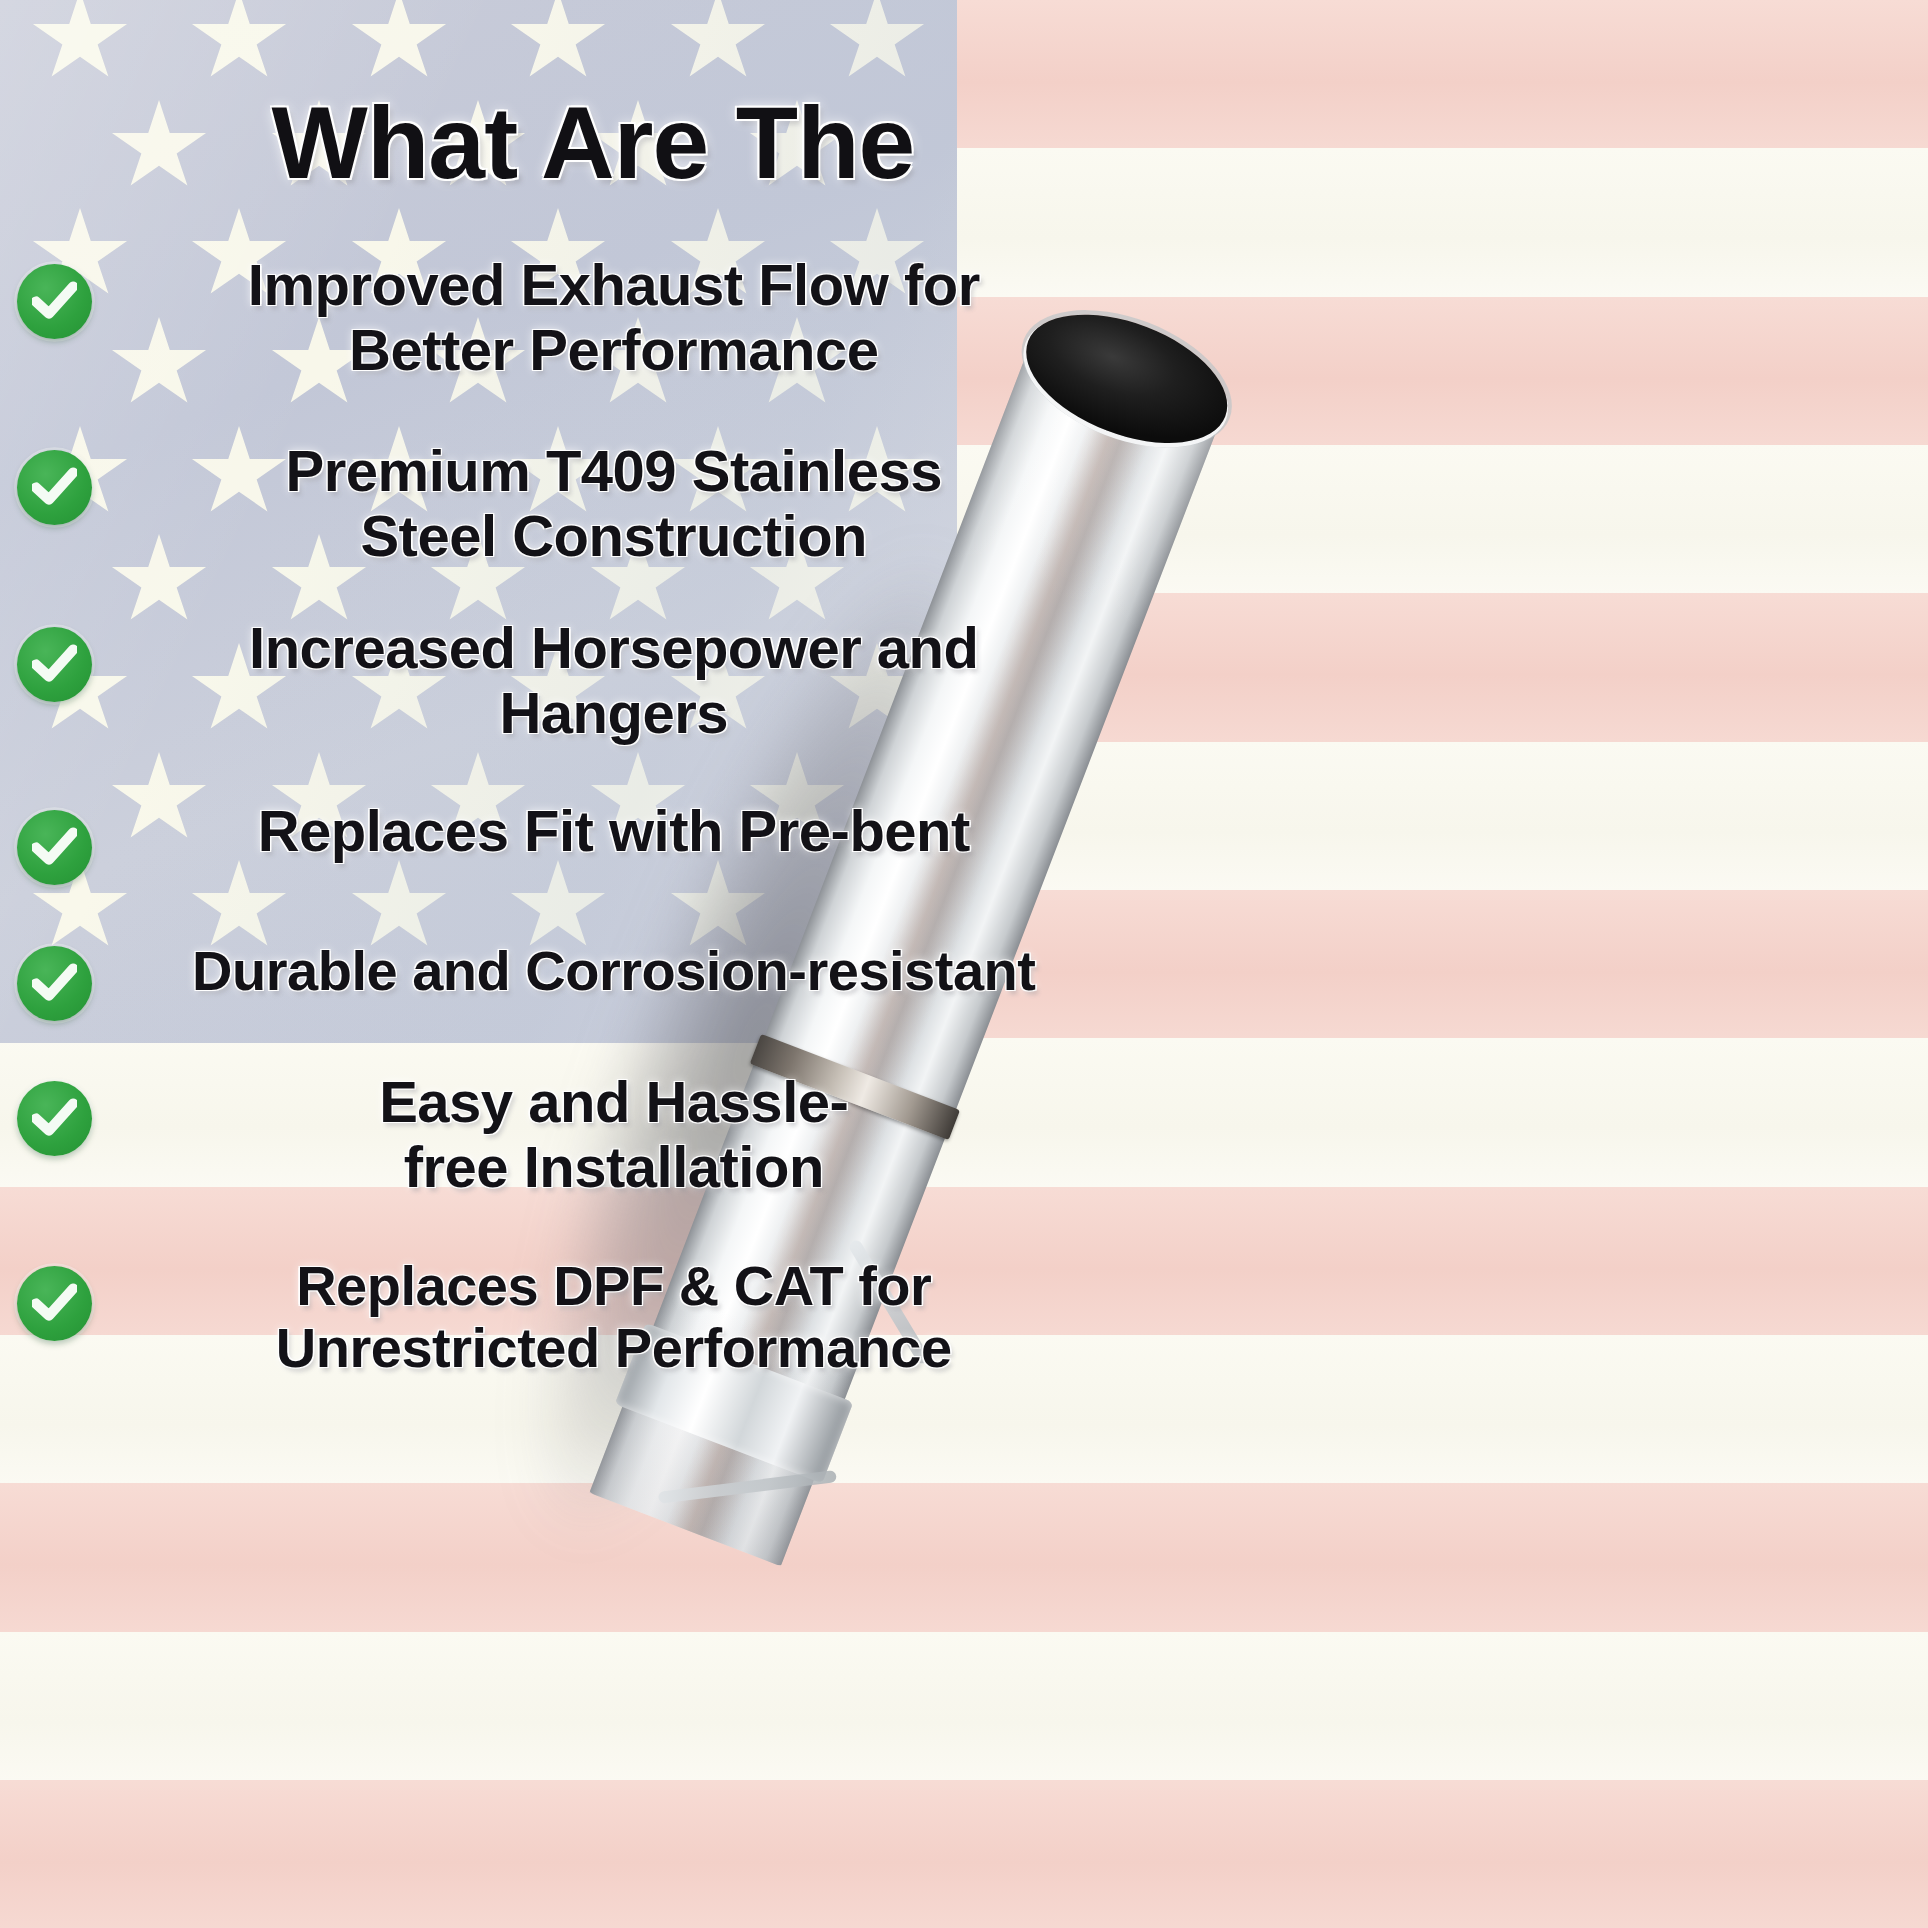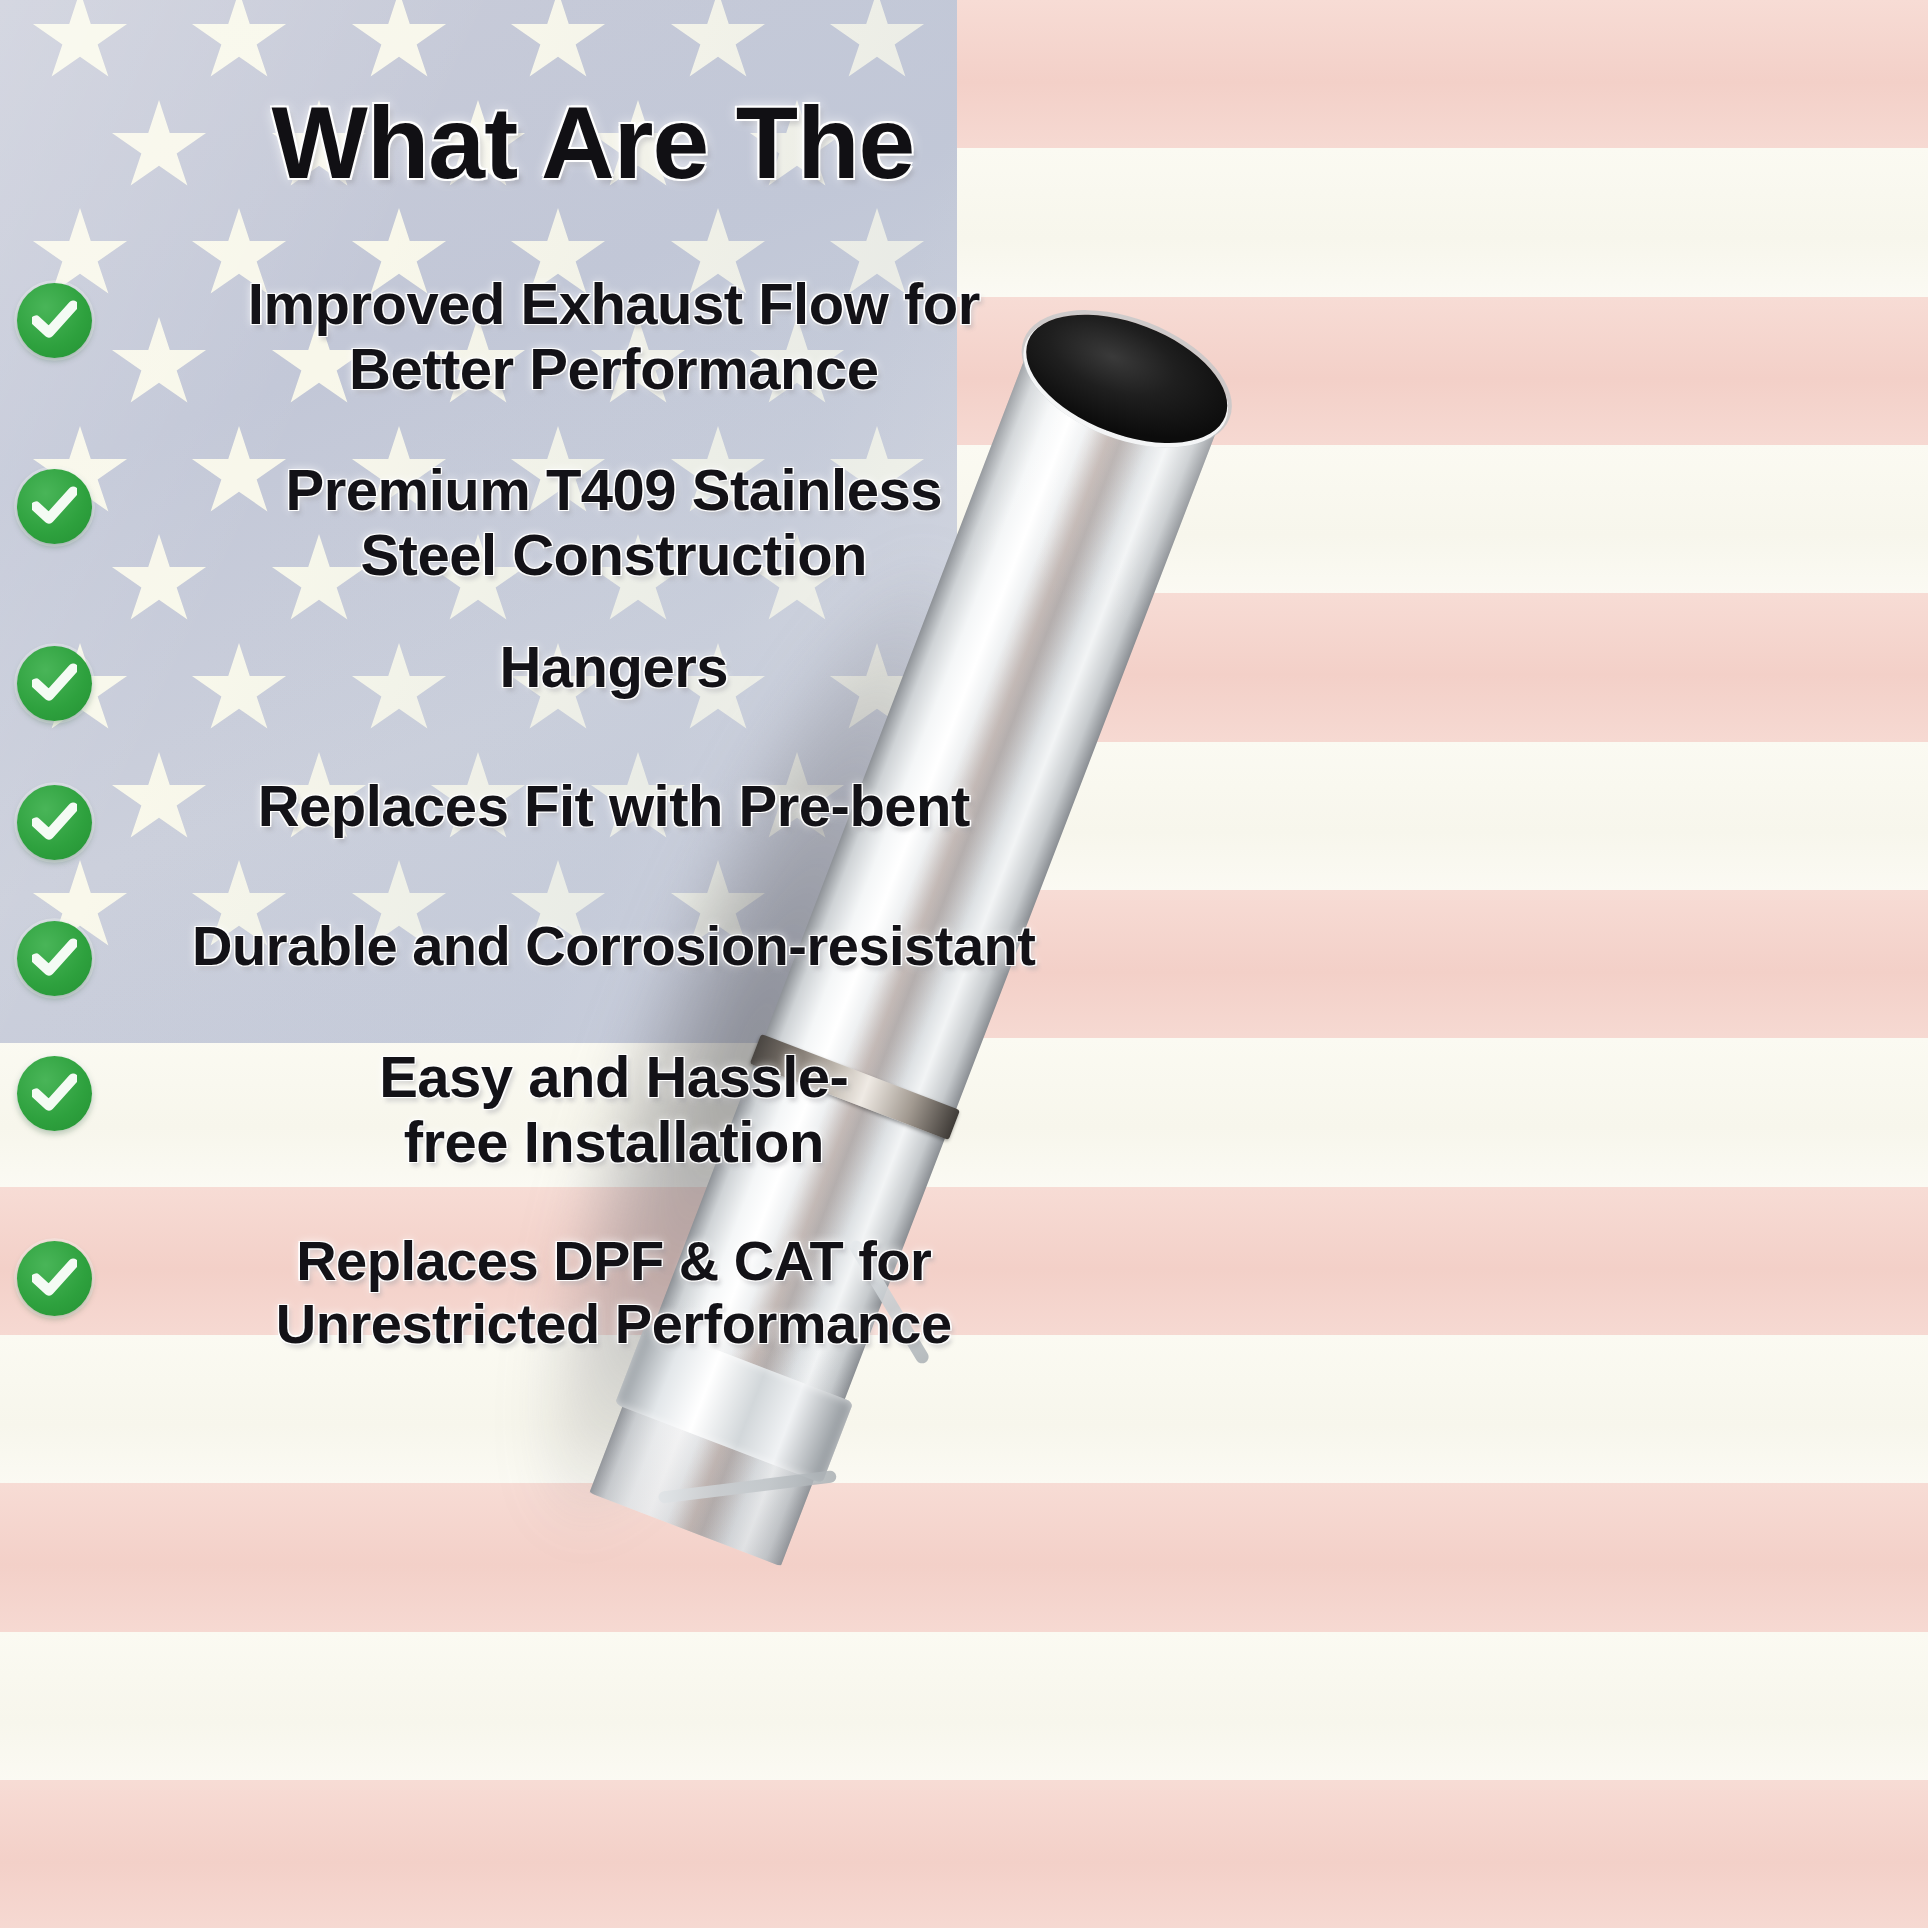--- a/index.html
+++ b/index.html
@@ -138,21 +138,21 @@
       -1.4px -1.4px 0 rgba(255,255,255,.92),
        1.4px -1.4px 0 rgba(255,255,255,.92),
       -1.4px  1.4px 0 rgba(255,255,255,.92),
        1.4px  1.4px 0 rgba(255,255,255,.92),
        0 0 9.4px rgba(255,255,255,.85),
        2.8px 3.8px 4.7px rgba(95,95,105,.3);
   }
   .itext .l2{display:block;}
 
   
-  .item.i0{margin-top:20px;justify-content:space-between;}
+  .item.i0{margin-top:1px;justify-content:space-between;}
   .item.i1{margin-top:56px;}
   .item.i2{margin-top:47px;}
   .item.i3{margin-top:53px;}
   .item.i4{margin-top:55px;}
   .item.i5{margin-top:49px;}
   .item.i6{margin-top:55px;}
   .item.i4 .itext,.item.i6 .itext{font-size:56px;text-align:center;}
   .item.i4 .check{margin-top:5.6px;}
 </style>
 </head>
@@ -266,21 +266,21 @@
             </svg>
           </span>
           <span class="itext"><span>Premium T409 Stainless</span><span class="l2">Steel Construction</span></span>
         </li>
         <li class="item i2">
           <span class="check">
             <svg width="45" height="41" viewBox="0 0 48 44" xmlns="http://www.w3.org/2000/svg">
               <path d="M4 22 L18 35 L44 6" fill="none" stroke="#f4fbf4" stroke-width="11" stroke-linecap="round" stroke-linejoin="round"></path>
             </svg>
           </span>
-          <span class="itext"><span class="l2">Hangers</span></span>
+          <span class="itext"><span>Increased Horsepower and</span><span class="l2">Hangers</span></span>
         </li>
         <li class="item i3">
           <span class="check">
             <svg width="45" height="41" viewBox="0 0 48 44" xmlns="http://www.w3.org/2000/svg">
               <path d="M4 22 L18 35 L44 6" fill="none" stroke="#f4fbf4" stroke-width="11" stroke-linecap="round" stroke-linejoin="round"></path>
             </svg>
           </span>
           <span class="itext"><span>Replaces Fit with Pre-bent</span></span>
         </li>
         <li class="item i4">

